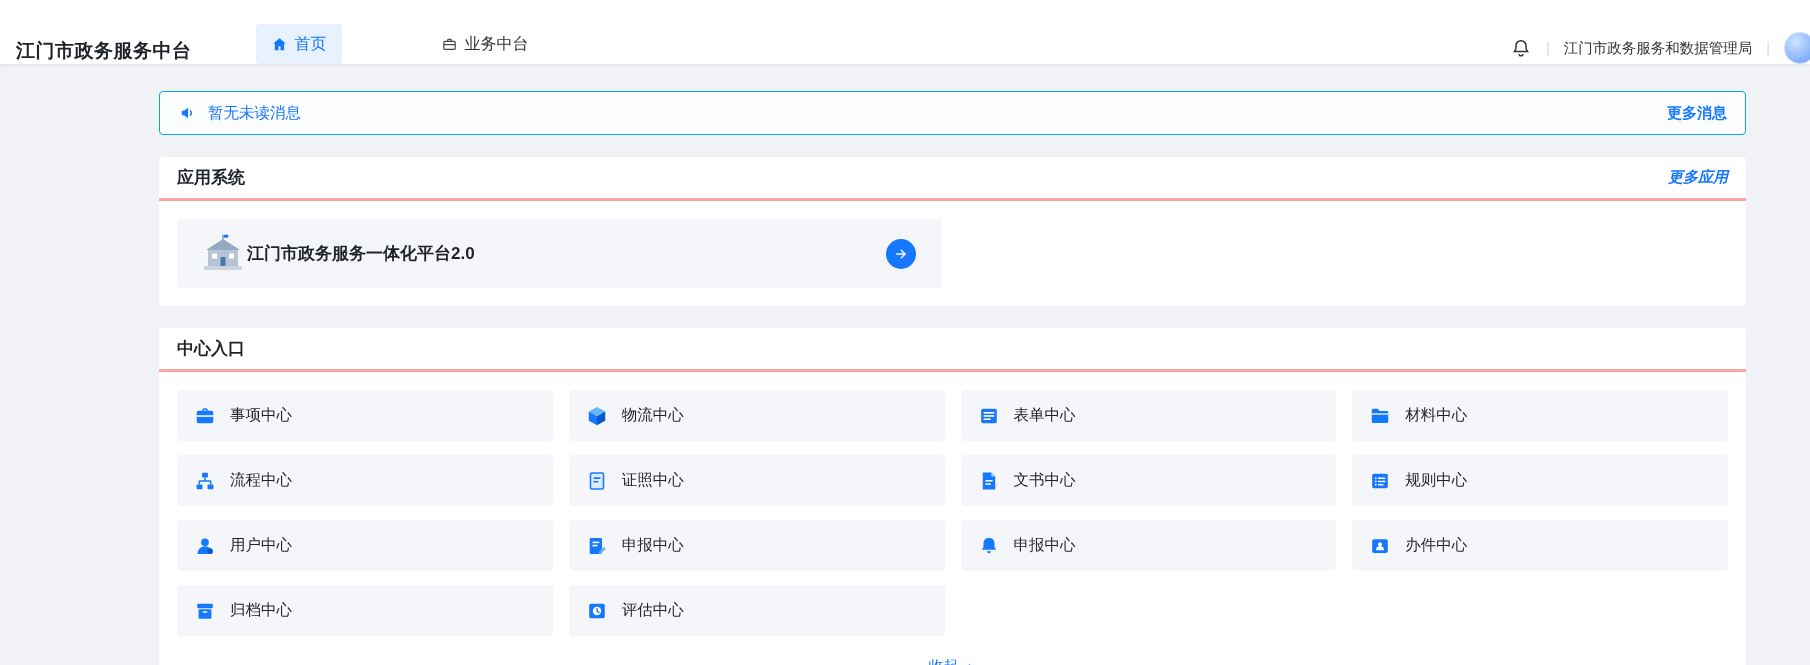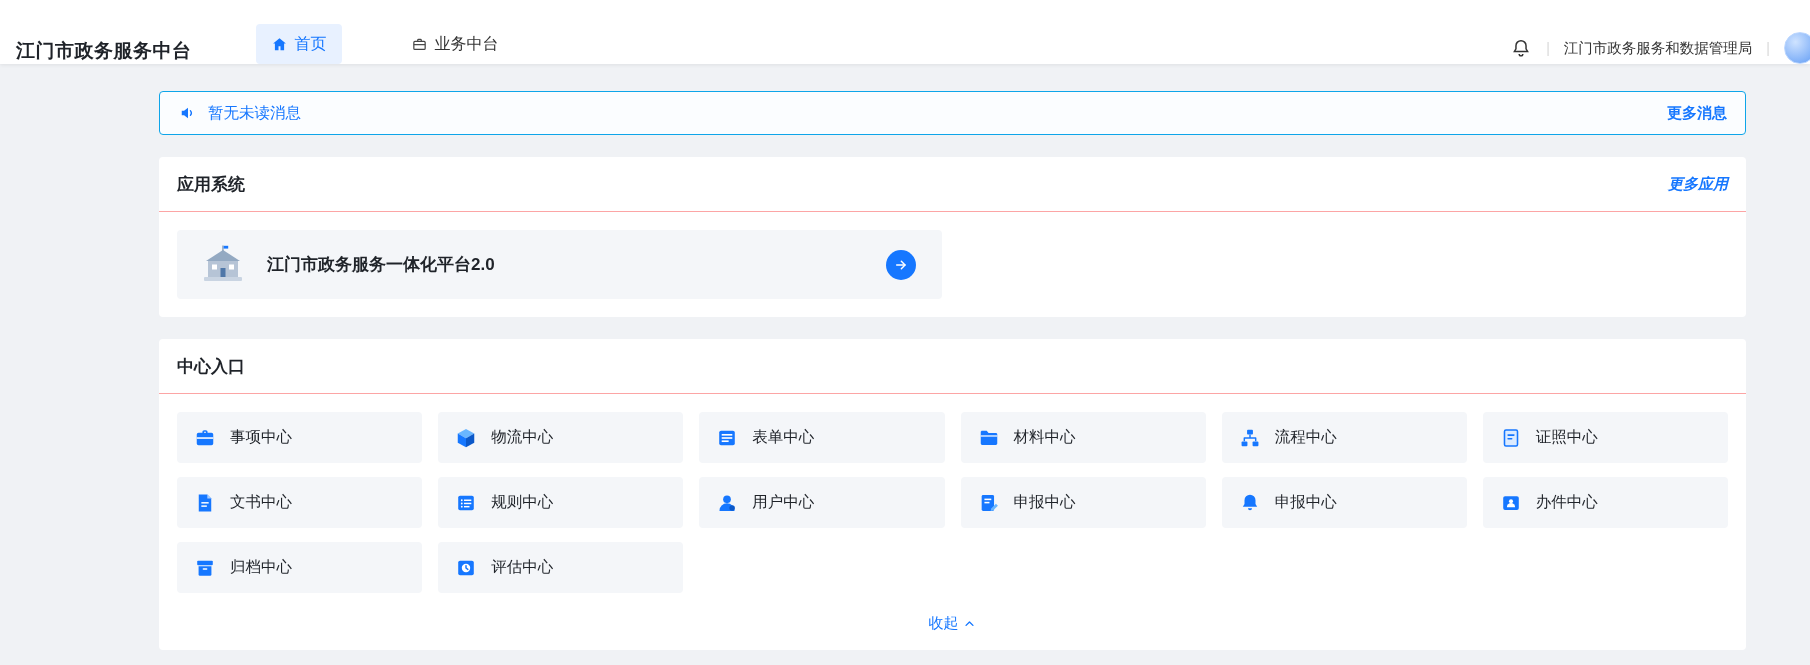--- a/index.html
+++ b/index.html
@@ -9,21 +9,21 @@
     background:#f0f2f5; color:#1f2329;
     font-family:"Liberation Sans", sans-serif;
   }
   
   .top-header {
     height:64px; background:#fff; display:flex; align-items:flex-end;
     padding:0 6px 0 16px; box-shadow:0 1px 4px rgba(0,0,0,.08);
     position:relative; z-index:2;
   }
   .brand { font-size:19px; font-weight:700; letter-spacing:.5px; white-space:nowrap; }
-  .main-nav { display:flex; align-items:center; margin-left:64px; gap:54px; }
+  .main-nav { display:flex; align-items:center; margin-left:64px; gap:84px; }
   .nav-item {
     display:flex; align-items:center; gap:7px; font-size:16px; height:40px;
     padding:0 15px; border-radius:4px; color:#333; cursor:pointer; white-space:nowrap;
   }
   .nav-item.active { background:#e8f1ff; color:#1677ff; }
   .nicon svg { width:17px; height:17px; display:block; }
   .header-right { margin-left:auto; display:flex; align-items:center; gap:14px; font-size:14.5px; color:#333; white-space:nowrap; }
   .bell-btn { width:22px; height:22px; cursor:pointer; }
   .bell-btn svg { width:22px; height:22px; display:block; }
   .sep { color:#d9d9d9; font-size:14px; }
@@ -37,39 +37,39 @@
   .banner {
     margin-top:27px; height:44px; background:#fbfdff; border:1px solid #0ea5e9;
     border-radius:4px; display:flex; align-items:center; padding:0 18px; gap:10px;
     font-size:15.5px; color:#1677ff;
   }
   .banner .sicon svg { width:20px; height:20px; display:block; }
   .banner-more { margin-left:auto; color:#1677ff; font-weight:600; text-decoration:none; cursor:pointer; font-size:15px; }
   .card { background:#fff; border-radius:4px; margin-top:22px; }
   .card-head {
     display:flex; align-items:center; justify-content:space-between;
-    height:55px; padding:0 18px; border-bottom:1px solid #fca5a5;
+    height:44px; padding:0 18px; border-bottom:3px solid #fca5a5;
   }
   .card-head h2 { margin:0; font-size:17px; font-weight:700; }
   .head-link { color:#1677ff; font-size:15px; font-weight:600; text-decoration:none; cursor:pointer;font-style:italic; }
   .card-body { padding:18px; }
   .app-item {
     width:765px; height:69px; background:#f4f6f9; border-radius:4px;
-    display:flex; align-items:center; padding:0 26px 0 22px; gap:20px; cursor:pointer;
+    display:flex; align-items:center; padding:0 26px 0 22px; cursor:pointer;
   }
   .app-ill svg { width:48px; height:48px; display:block; }
   .app-name { font-size:17px; font-weight:600; }
   .go-btn {
     margin-left:auto; width:30px; height:30px; border-radius:50%; background:#1677ff;
     display:flex; align-items:center; justify-content:center; cursor:pointer; flex:0 0 auto;
   }
   .go-btn svg { width:16px; height:16px; display:block; }
   
   .grid {
-    display:grid; grid-template-columns:repeat(6,1fr); gap:14px 16px;
+    display:grid; grid-template-columns:repeat(4,1fr); gap:14px 16px;
     padding:18px 18px 6px;
   }
   .center-item {
     height:51px; background:#f4f6f9; border-radius:4px; display:flex; align-items:center;
     padding:0 17px; gap:14px; font-size:15.5px; cursor:pointer;
   }
   .cicon { width:22px; height:22px; flex:0 0 auto; }
   .cicon svg { width:22px; height:22px; display:block; }
   .collapse {
     display:flex; align-items:center; justify-content:center; gap:3px;

